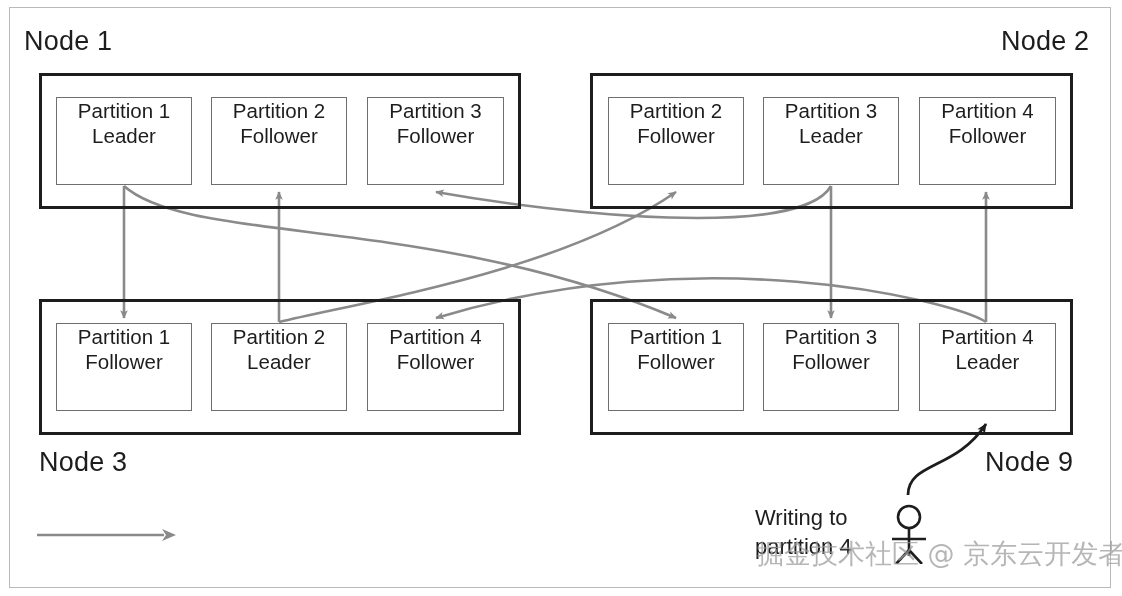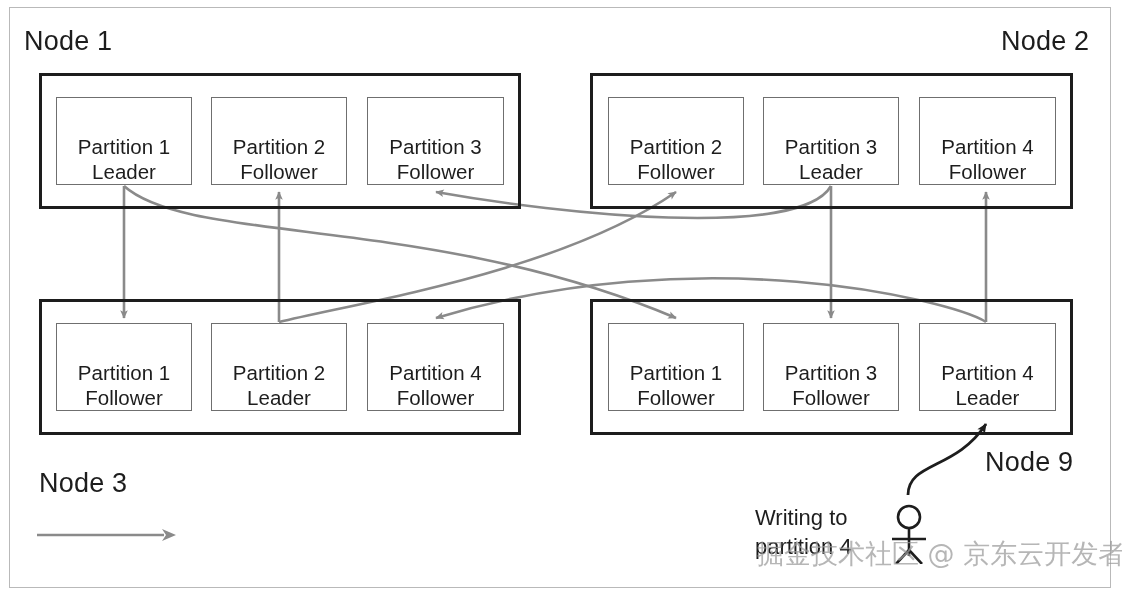--- a/index.html
+++ b/index.html
@@ -39,36 +39,36 @@
     white-space: nowrap;
   }
   .partition {
     position: absolute;
     border: 1.5px solid #6f6f6f;
     background: transparent;
     box-sizing: border-box;
     display: flex;
     flex-direction: column;
     align-items: center;
-    justify-content: flex-end;
+    justify-content: flex-start;
     line-height: 1.22;
     font-size: 20.5px;
     color: #1d1d1d;
   }
   .partition span { display: block; white-space: nowrap; }
 
   
   #node1-box { left: 39px;  top: 73px;  width: 482px; height: 136px; }
   #node2-box { left: 590px; top: 73px;  width: 483px; height: 136px; }
   #node3-box { left: 39px;  top: 299px; width: 482px; height: 136px; }
   #node4-box { left: 590px; top: 299px; width: 483px; height: 136px; }
 
   #node1-label { left: 24px;  top: 26px; }
   #node2-label { left: 985px; top: 26px; margin-left: 16px; }
-  #node3-label { left: 39px;  top: 468px; }
+  #node3-label { left: 39px;  top: 447px; }
   #node4-label { left: 985px; top: 447px; }
 
   
   .p-r1 { top: 97px;  height: 88px; }
   .p-r2 { top: 323px; height: 88px; }
   .c1 { left: 56px;  width: 136px; }
   .c2 { left: 211px; width: 136px; }
   .c3 { left: 367px; width: 137px; }
   .c4 { left: 608px; width: 136px; }
   .c5 { left: 763px; width: 136px; }

